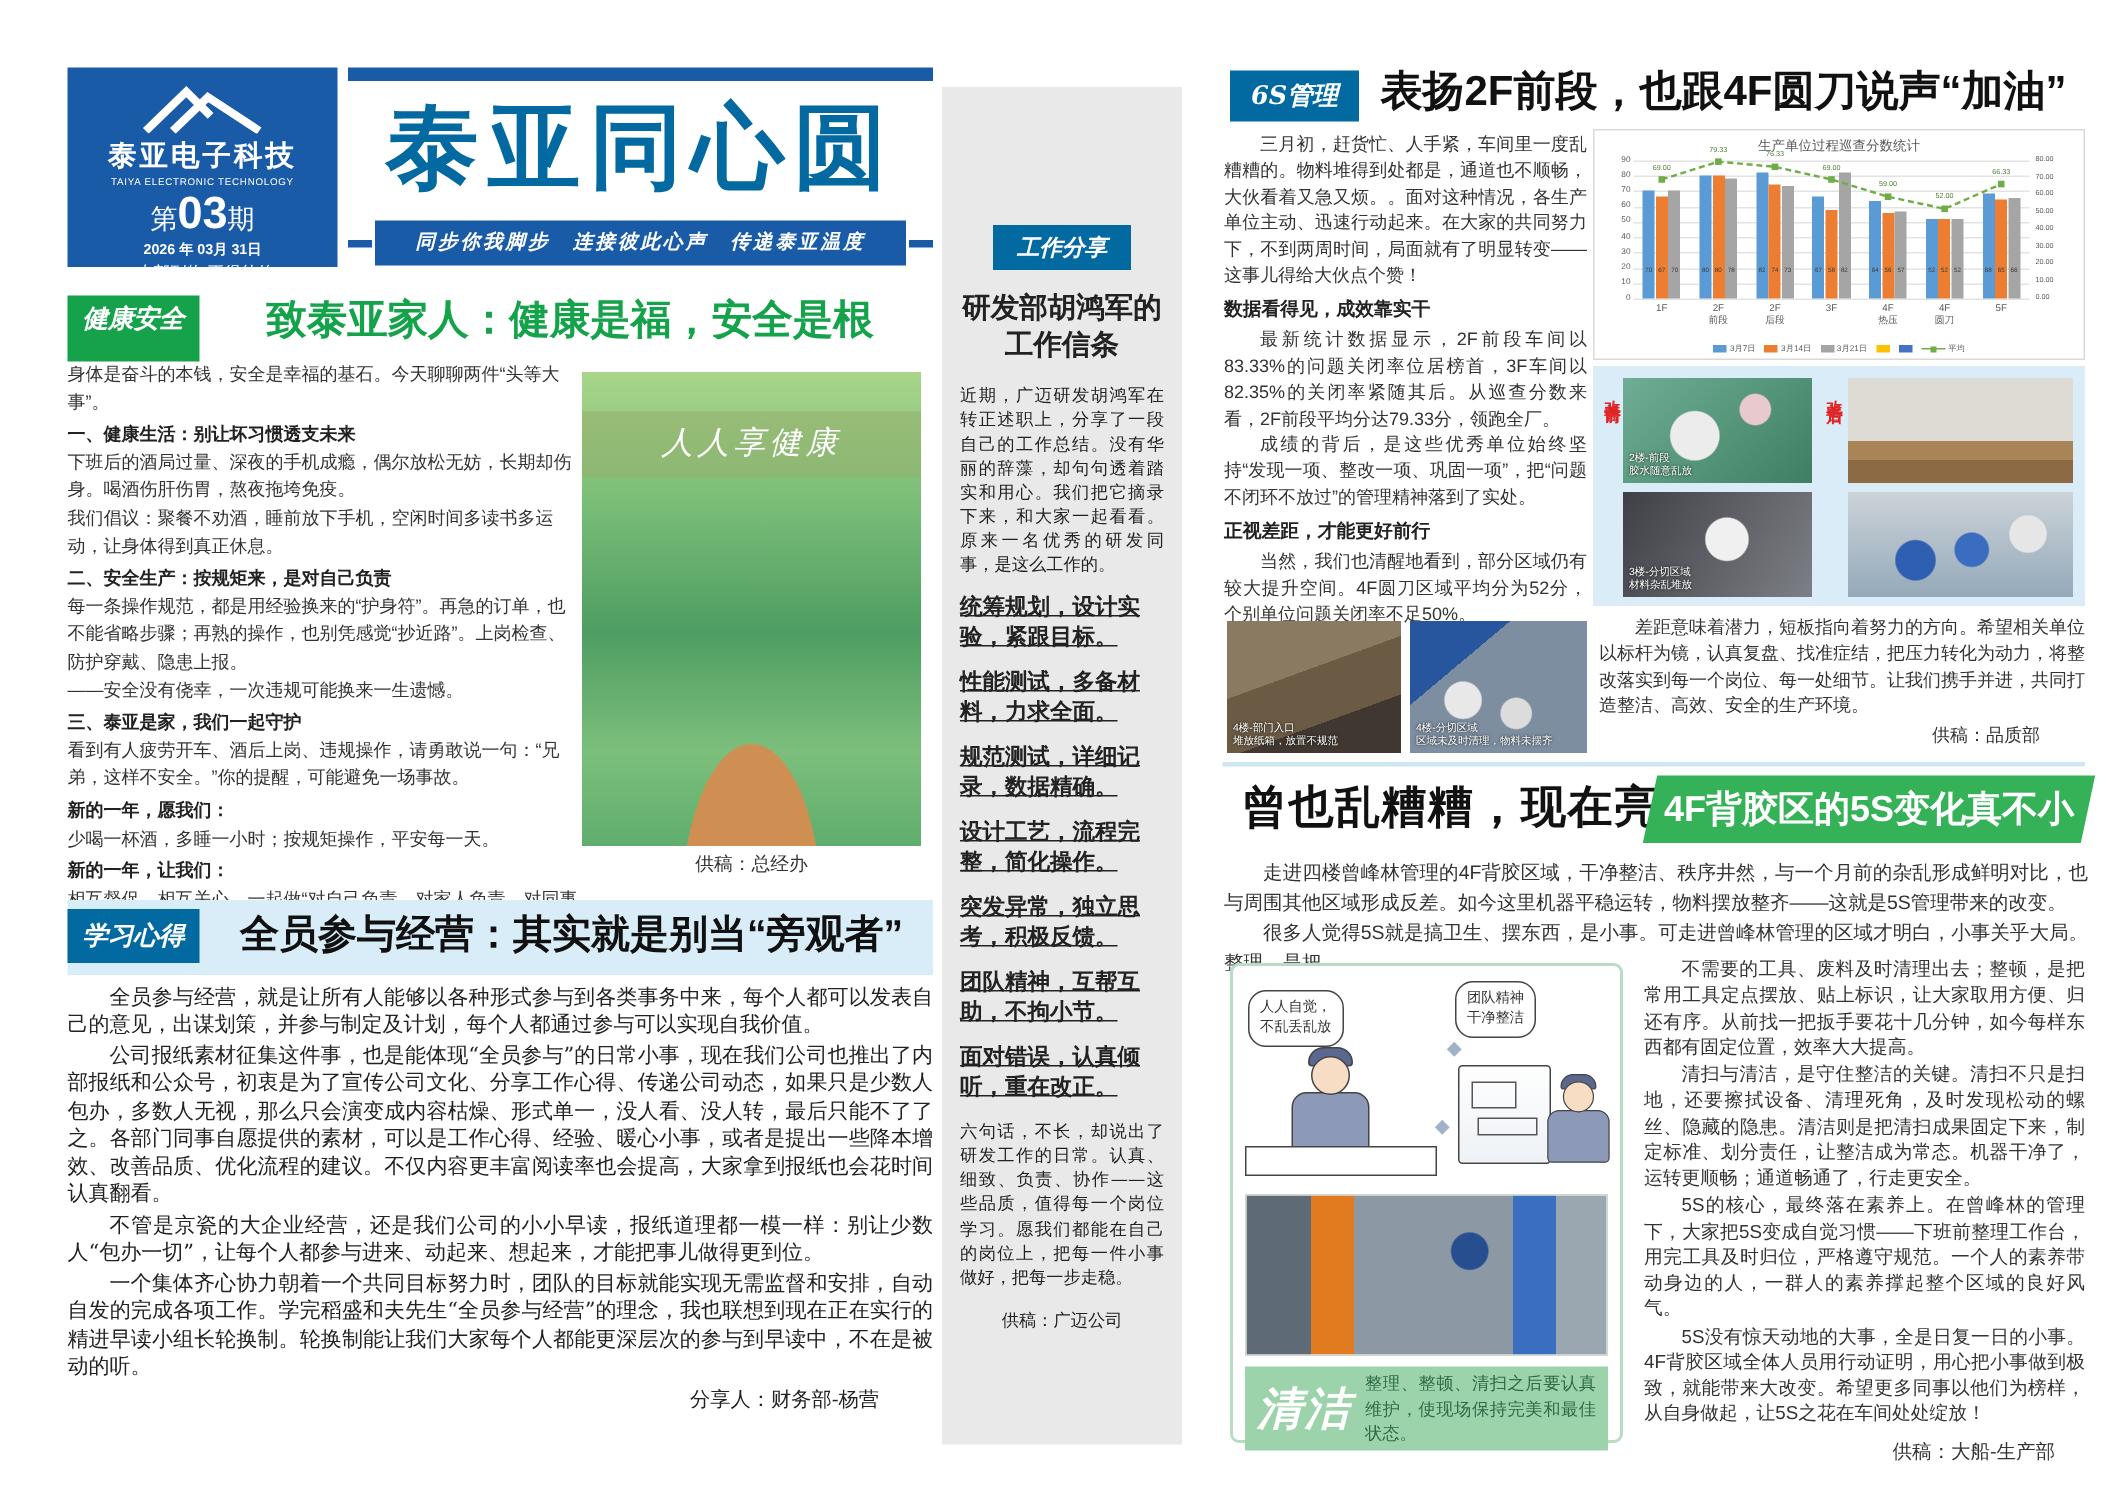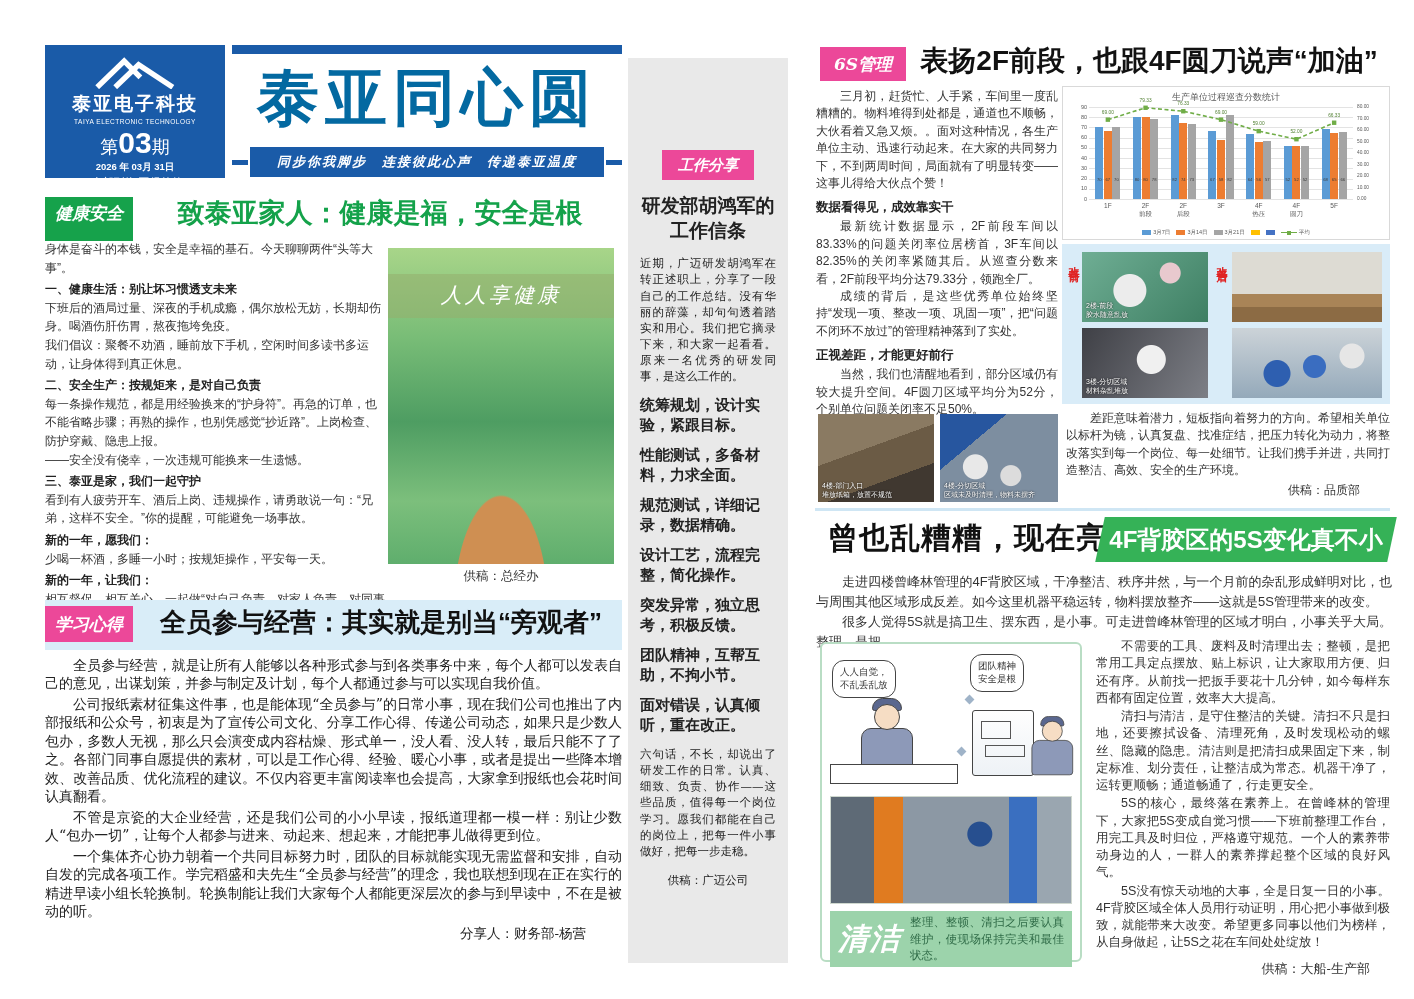--- a/index.html
+++ b/index.html
@@ -26,21 +26,21 @@
                  background:#1a5ba8; color:#fff; text-align:center; line-height:30px;
                  font-family:"DejaVu Serif", serif; font-style:italic; font-weight:bold; font-size:13px;
                  letter-spacing:2px; }
   .mast-slogan::before, .mast-slogan::after { content:""; position:absolute; top:13px; width:16px; height:5px; background:#1a5ba8; }
   .mast-slogan::before { left:-18px; } .mast-slogan::after { right:-18px; }
 
   
   .badge { position:absolute; color:#fff; text-align:center;
            font-family:"DejaVu Serif", serif; font-style:italic; font-weight:bold; }
   .badge-green { background:#16a24b; }
-  .badge-blue  { background:#ec4899;text-align:center; }
+  .badge-blue  { background:#0369a1;text-align:center; }
 
   .a1-badge { left:45px; top:197px; width:88px; height:44px; line-height:32px; font-size:17px; }
   .a1-title { position:absolute; left:140px; top:195px; width:480px; text-align:center;
               font-size:27px; font-weight:bold; color:#14a24a; }
 
   .a2-band  { position:absolute; left:45px; top:600px; width:577px; height:50px; background:#d9edf8; }
   .a2-badge { left:45px; top:606px; width:88px; height:36px; line-height:36px; font-size:17px; }
   .a2-title { position:absolute; left:140px; top:605px; width:482px; text-align:center;
               font-size:26px; font-weight:bold; color:#111; }
 
@@ -69,27 +69,27 @@
   .a2-byline { text-align:right; padding-right:36px; font-size:13.5px; margin-top:4px; }
 
   
   .mid { position:absolute; left:628px; top:58px; width:160px; height:905px; background:#e9e9e9;
          padding:92px 12px 0 12px; }
   .mid-badge { position:static; display:block; margin:0 auto; width:92px; height:30px; line-height:30px; font-size:15px; }
   .mid-title { margin-top:14px; text-align:center; font-size:19px; font-weight:bold; color:#222; line-height:1.3; }
   .mid-intro, .mid-outro { margin-top:12px; font-family:"DejaVu Serif", serif; font-size:11.5px; line-height:1.4;
                            text-align:justify; color:#222; }
   .mid-creed { margin-top:10px; }
-  .mid-creed div { font-size:15px; font-weight:bold; color:#222; line-height:1.3; margin-top:11px; }
+  .mid-creed div { font-size:15px; font-weight:bold; color:#222; line-height:1.3; margin-top:11px;text-decoration:underline; }
   .mid-caption { margin-top:14px; text-align:center; font-family:"DejaVu Serif", serif; font-size:11.5px; color:#222; }
 
   
   .a3-body { position:absolute; left:816px; top:88px; width:242px; font-size:12px; line-height:1.45; text-align:justify; }
   .a3-body p { text-indent:2em; margin:0; }
-  .a3-body .sub { font-weight:bold; color:#222; font-size:12.5px; margin:6px 0 2px 0; text-indent:0; }
+  .a3-body .sub { font-weight:bold; color:#222; font-size:12.5px; margin:6px 0 2px 0; text-indent:0;font-family:Liberation Mono, monospace; }
 
   .chart-card { position:absolute; left:1062px; top:86px; width:328px; height:154px;
                 background:#fff; border:1px solid #d9d9d9; }
   .chart-title { text-align:center; font-size:9px; color:#595959; margin-top:4px; }
   .chart-plot { position:absolute; left:26px; top:20px; width:264px; height:92px; }
   .chart-plot .grid { position:absolute; left:0; width:264px; height:1px; background:#e3e3e3; }
   .chart-plot .ylab { position:absolute; left:-22px; width:20px; text-align:right; font-size:5.5px; color:#595959; }
   .chart-plot .y2lab { position:absolute; left:268px; width:30px; text-align:left; font-size:4.8px; color:#595959; }
   .chart-plot .bar { position:absolute; }
   .chart-plot .bval { position:absolute; font-size:4.2px; color:#3a3a3a; text-align:center; }
@@ -461,21 +461,21 @@
   </div>
 
   <div class="a4-box">
     <div class="comic">
       <div class="bubble b1">
         <div>人人自觉，</div>
         <div>不乱丢乱放</div>
       </div>
       <div class="bubble b2">
         <div>团队精神</div>
-        <div>安全是根</div>
+        <div>干净整洁</div>
       </div>
       <div class="fig fig1">
         <div class="cap"></div>
           <div class="head"></div>
           <div class="bodyp"></div>
       </div>
       <div class="machine"></div>
       <div class="fig fig2">
         <div class="cap"></div>
           <div class="head"></div>

